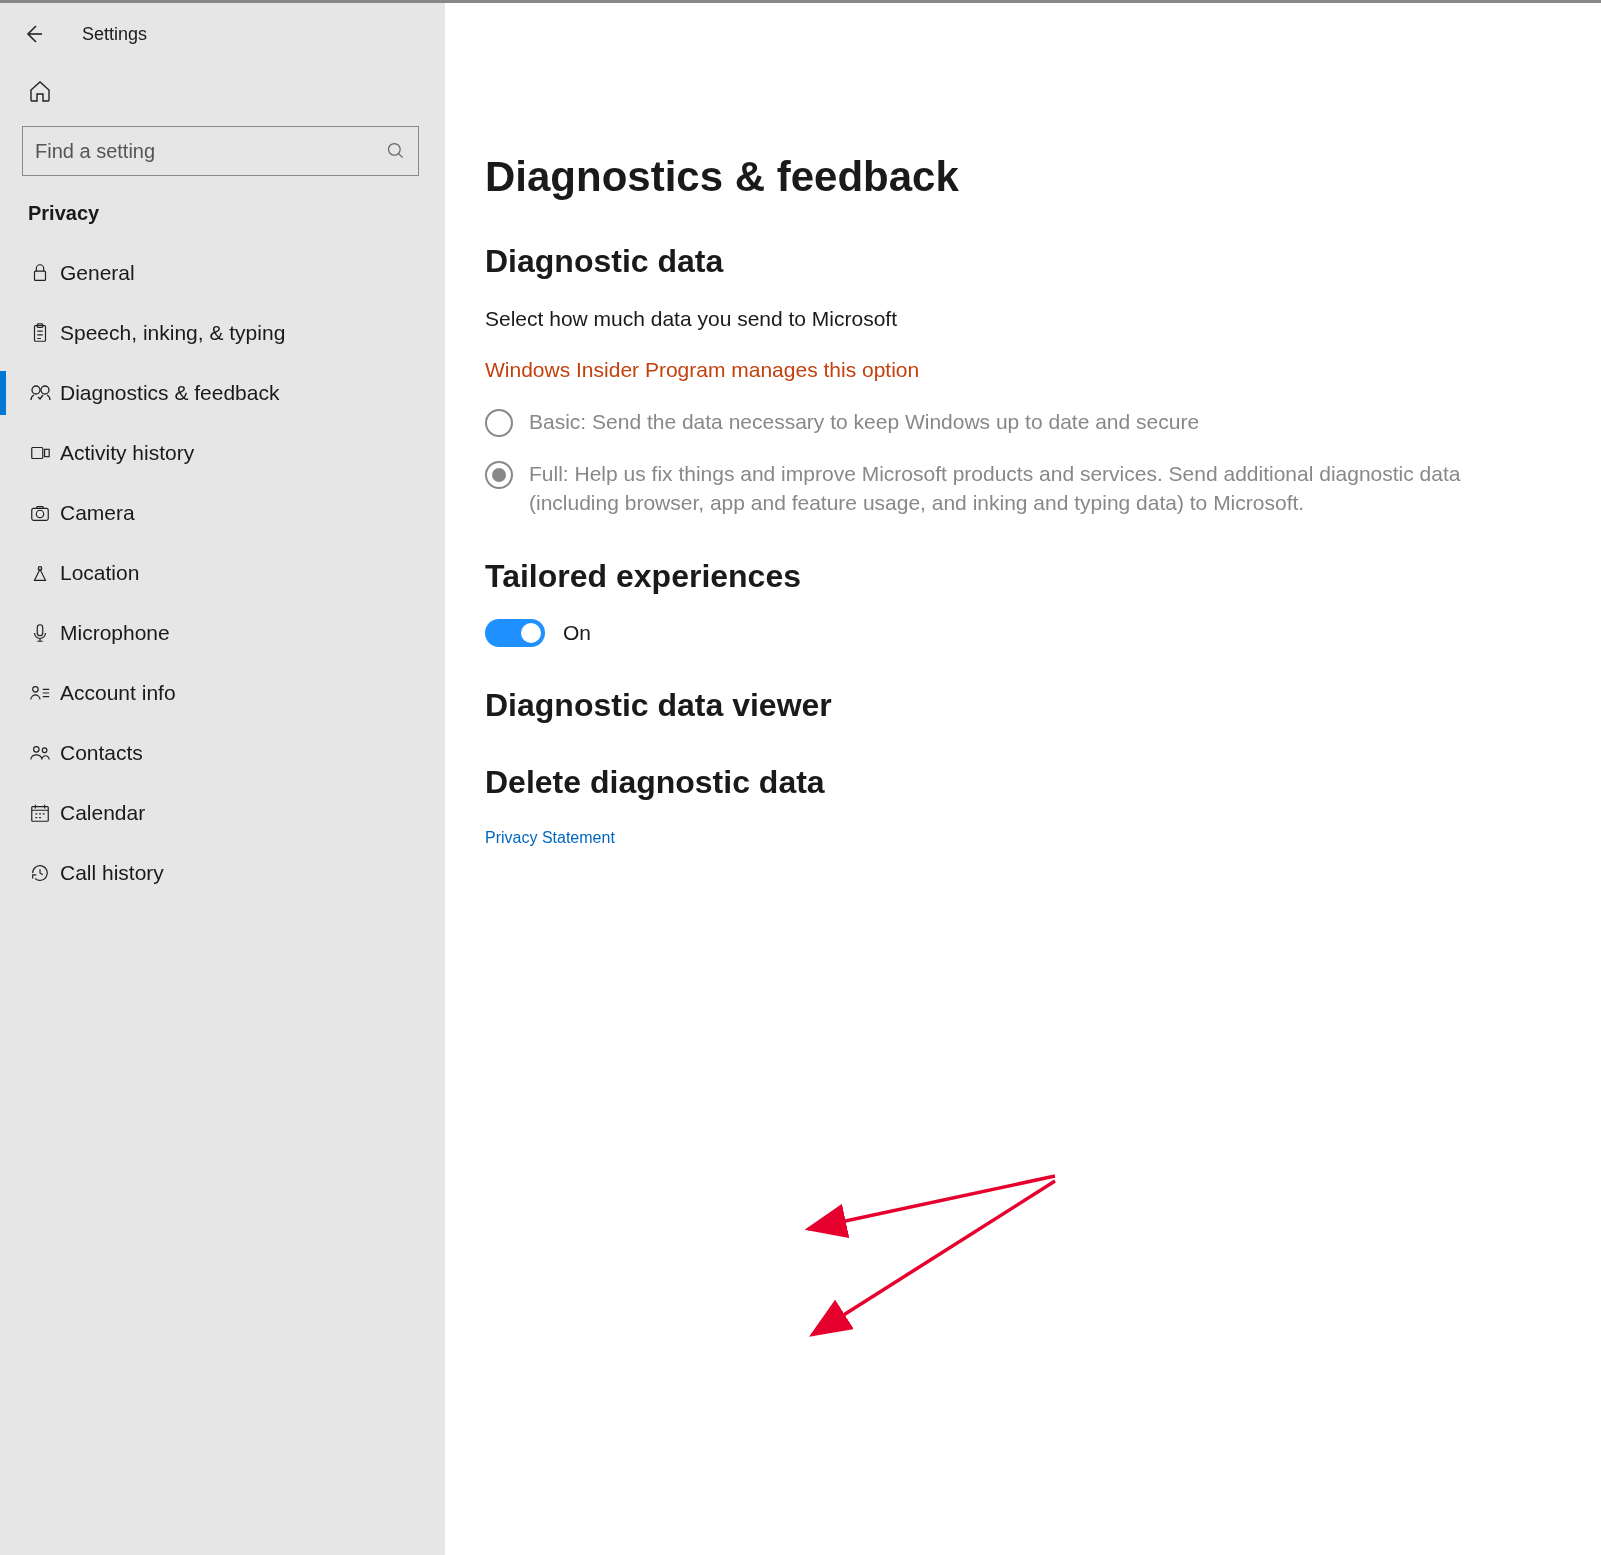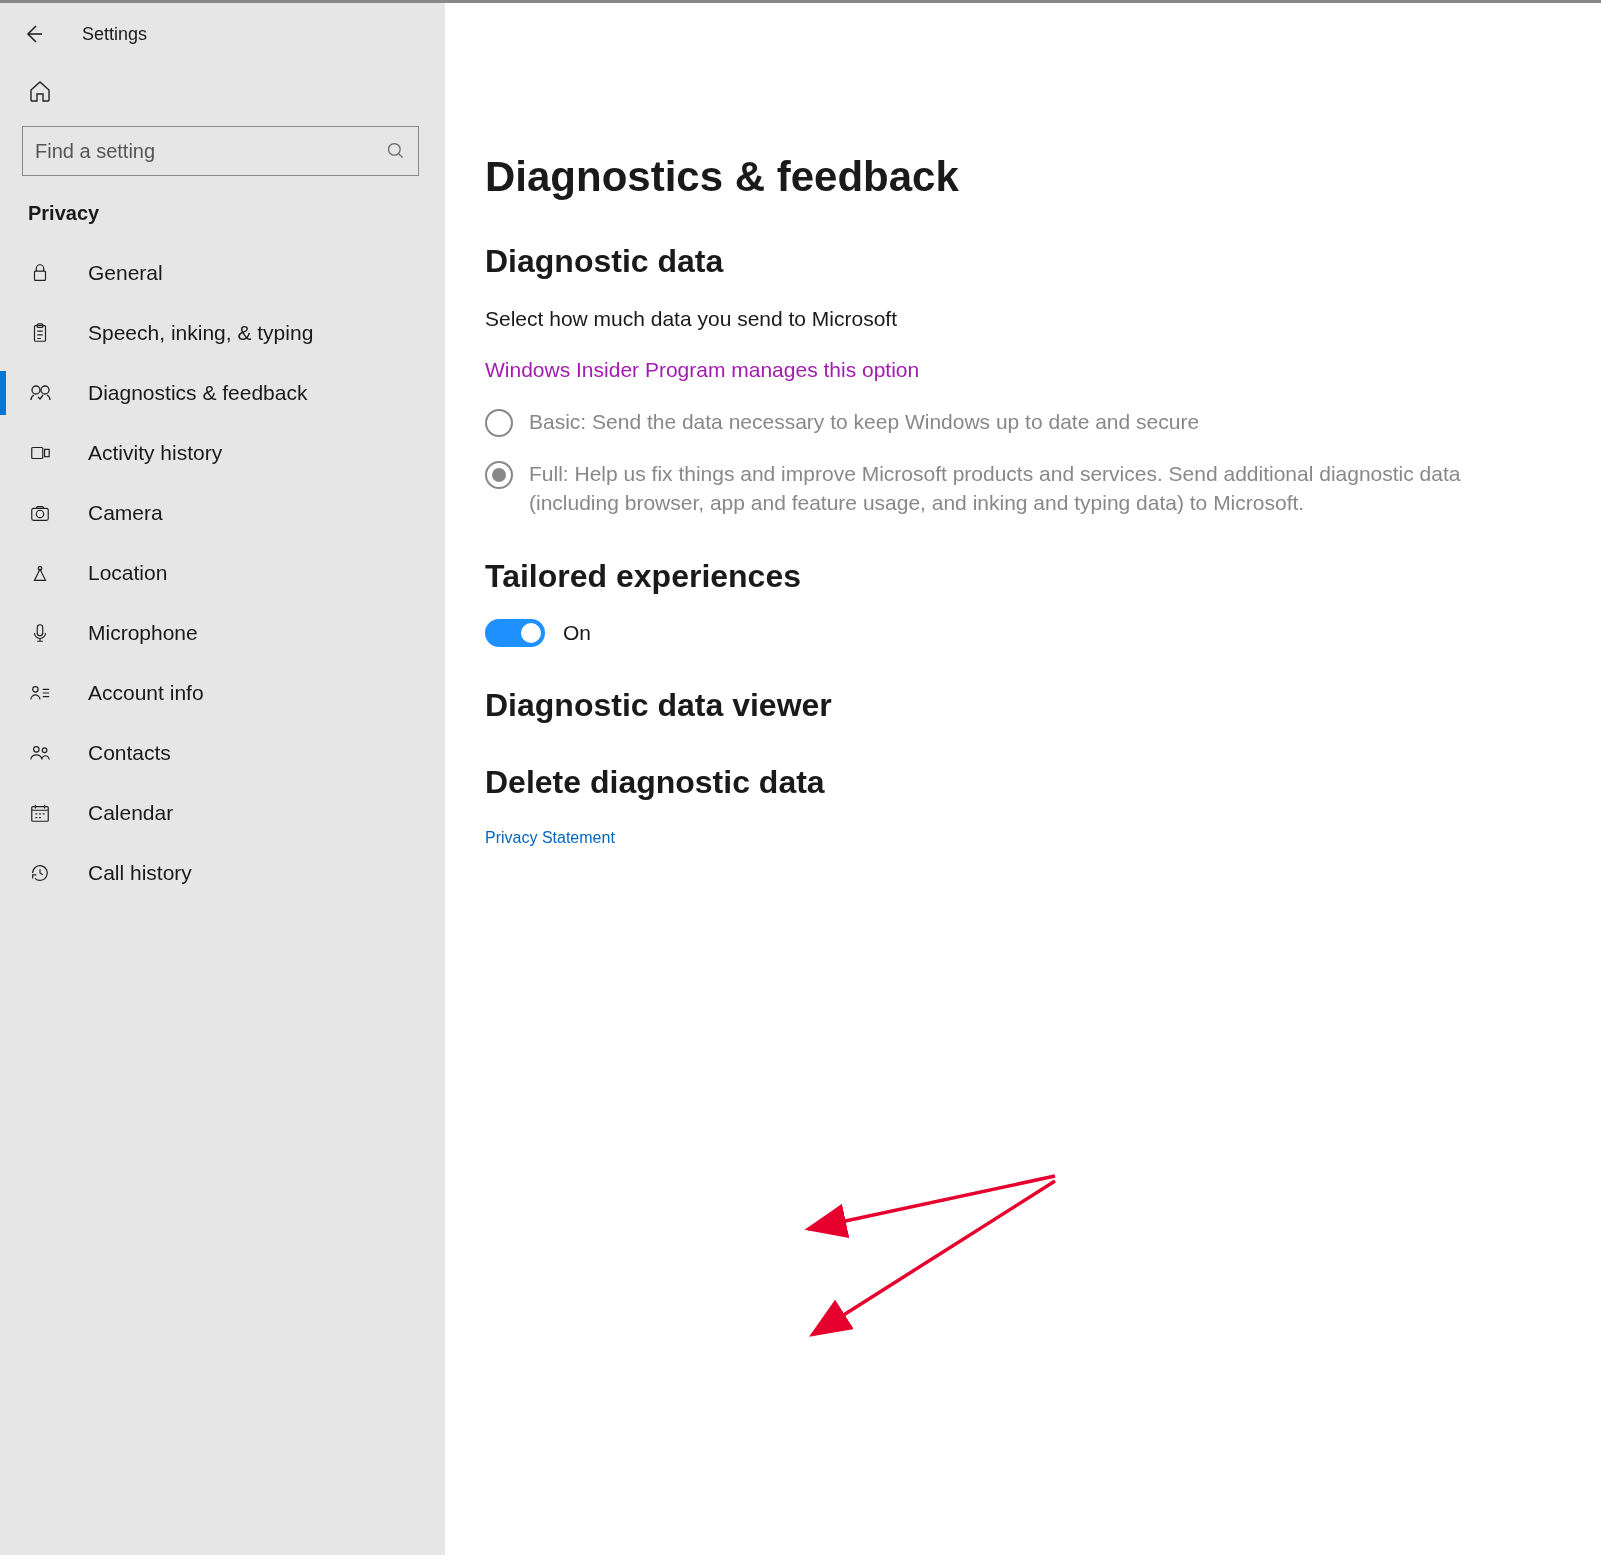--- a/index.html
+++ b/index.html
@@ -68,21 +68,21 @@
   .search-icon { width: 20px; height: 20px; opacity: .7; }
   .category-label {
     font-weight: 600;
     font-size: 20px;
     padding: 4px 28px 18px 28px;
   }
   .nav-list { display: flex; flex-direction: column; }
   .nav-item {
     display: flex;
     align-items: center;
-    gap: 36px;
+    gap: 8px;
     padding: 18px 24px 18px 28px;
     cursor: pointer;
     position: relative;
     text-align: center;
   }
   .nav-item .nav-icon { width: 24px; height: 24px; flex-shrink: 0; display:flex;align-items:center;justify-content:center;}
   .nav-item .nav-label { font-size: 21px; }
   .nav-item.active::before {
     content: "";
     position: absolute;
@@ -100,21 +100,21 @@
     font-weight: 600;
     margin-bottom: 42px;
   }
   .main h2 {
     font-size: 32px;
     font-weight: 600;
     margin-bottom: 24px;
     margin-top: 40px;
   }
   .main p { font-size: 21px; line-height: 1.4; margin-bottom: 22px; }
-  .notice { color: #a21caf; font-size: 21px; margin-bottom: 20px; }
+  .notice { color: #c2410c; font-size: 21px; margin-bottom: 20px; }
   .radio-row {
     display: flex;
     gap: 16px;
     align-items: flex-start;
     margin-bottom: 22px;
     color: #888;
   }
   .radio-outer {
     width: 28px; height: 28px; border-radius: 50%;
     border: 2.5px solid #888; flex-shrink: 0;

